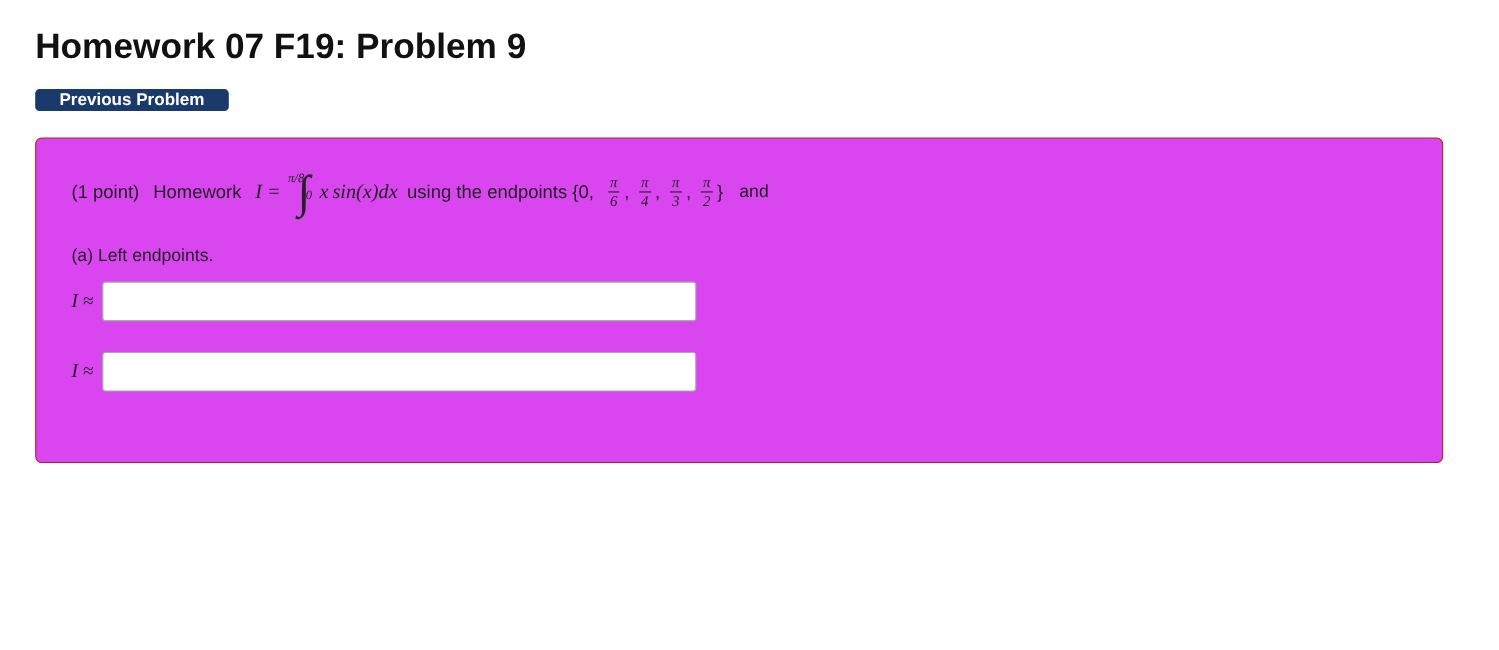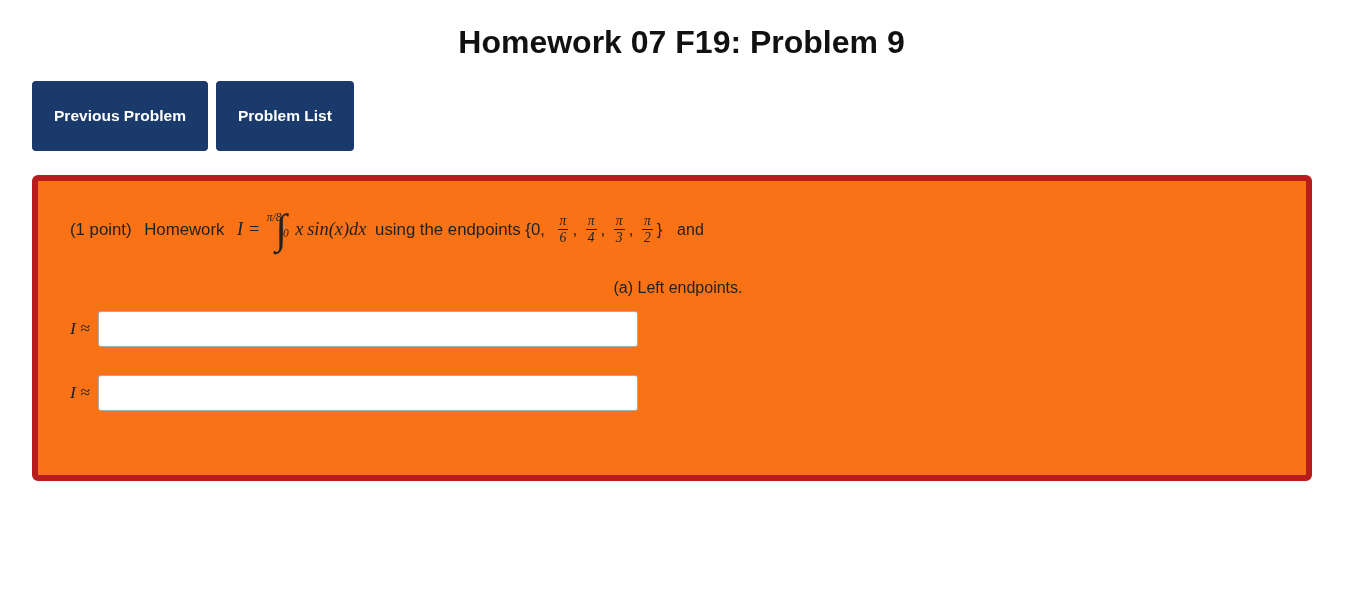--- a/index.html
+++ b/index.html
@@ -1,15 +1,15 @@
 <!DOCTYPE html>
 <html><head>
   <meta charset="utf-8">
   <style>
-    * { box-sizing: border-box; margin: 0; padding: 0; text-align: center; }
+    * { box-sizing: border-box; margin: 0; padding: 0; }
     body {
       font-family: Arial, sans-serif;
       background: #fff;
       padding: 24px 32px;
       color: #222;
     }
     h1 {
       font-size: 2rem;
       font-weight: 900;
       margin-bottom: 20px;
@@ -18,28 +18,28 @@
     .btn-row {
       display: flex;
       gap: 8px;
       margin-bottom: 24px;
     }
     .btn {
       background: #1a3a6b;
       color: #fff;
       border: none;
       border-radius: 4px;
-      padding: 26px 22px;
+      padding: 1px 22px;
       font-size: 0.97rem;
       font-weight: 600;
       cursor: pointer;
     }
     .problem-box {
-      background: #f97316;
-      border: 6px solid #b91c1c;
+      background: #d946ef;
+      border: 1px solid #b91c1c;
       border-radius: 6px;
       padding: 28px 20px 36px 32px;
       max-width: 1280px;
     }
     .problem-statement {
       font-size: 1.05rem;
       color: #222;
       margin-bottom: 28px;
       display: flex;
       align-items: center;
@@ -103,21 +103,20 @@
       margin-left: 6px;
     }
   </style>
 </head>
 <body>
 
 <h1>Homework 07 F19: Problem 9</h1>
 
 <div class="btn-row">
   <button class="btn">Previous Problem</button>
-  <button class="btn">Problem List</button>
 </div>
 
 <div class="problem-box">
 
   <div class="problem-statement">
     <span>(1 point)</span>&nbsp;
     <span>Homework</span>&nbsp;
     
     <span class="math-block">
       <i>I</i>&nbsp;=&nbsp;

